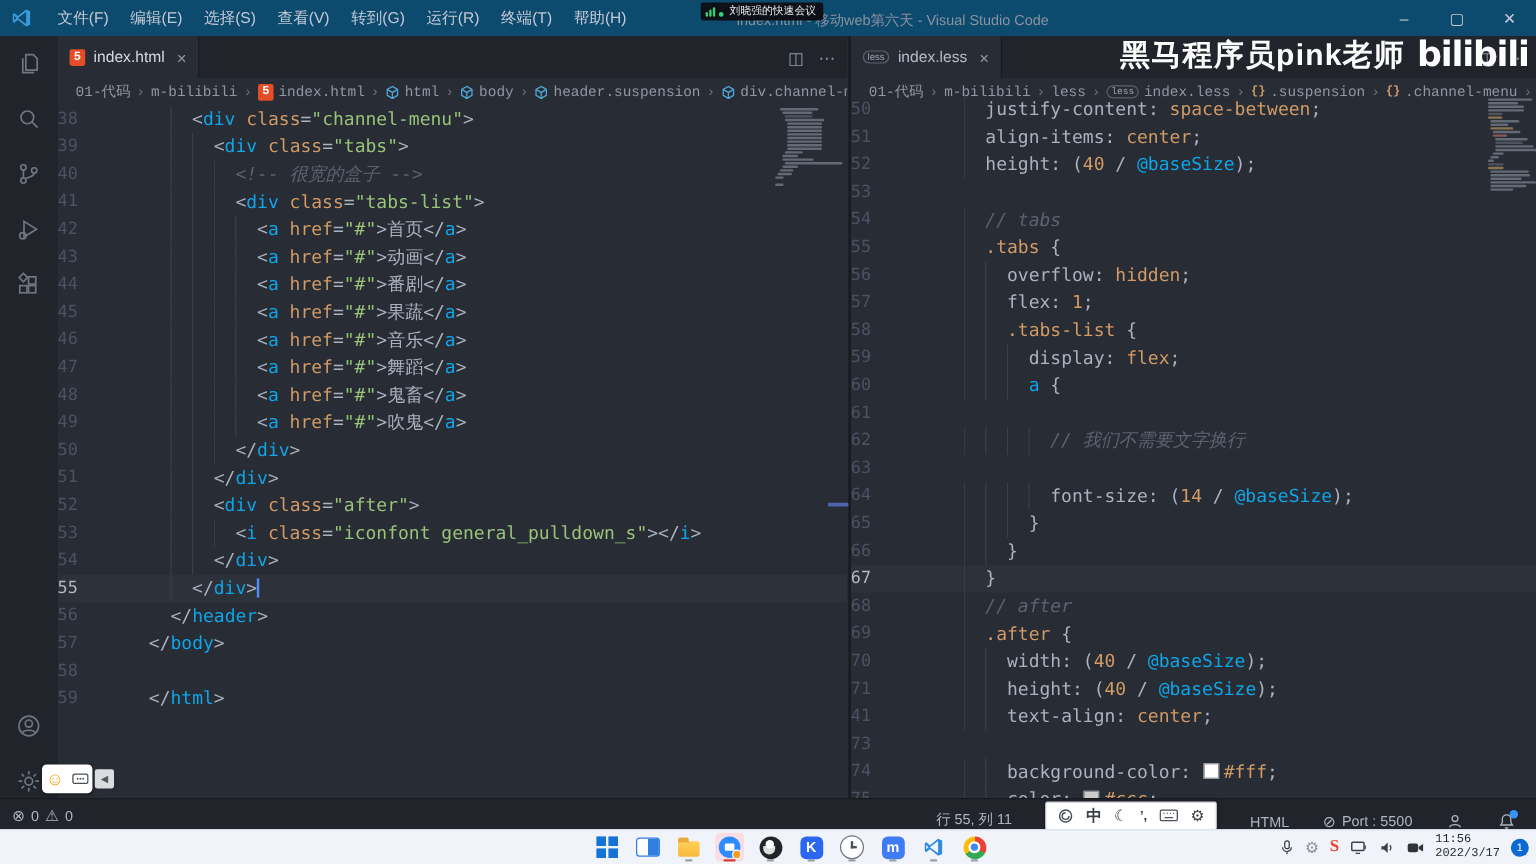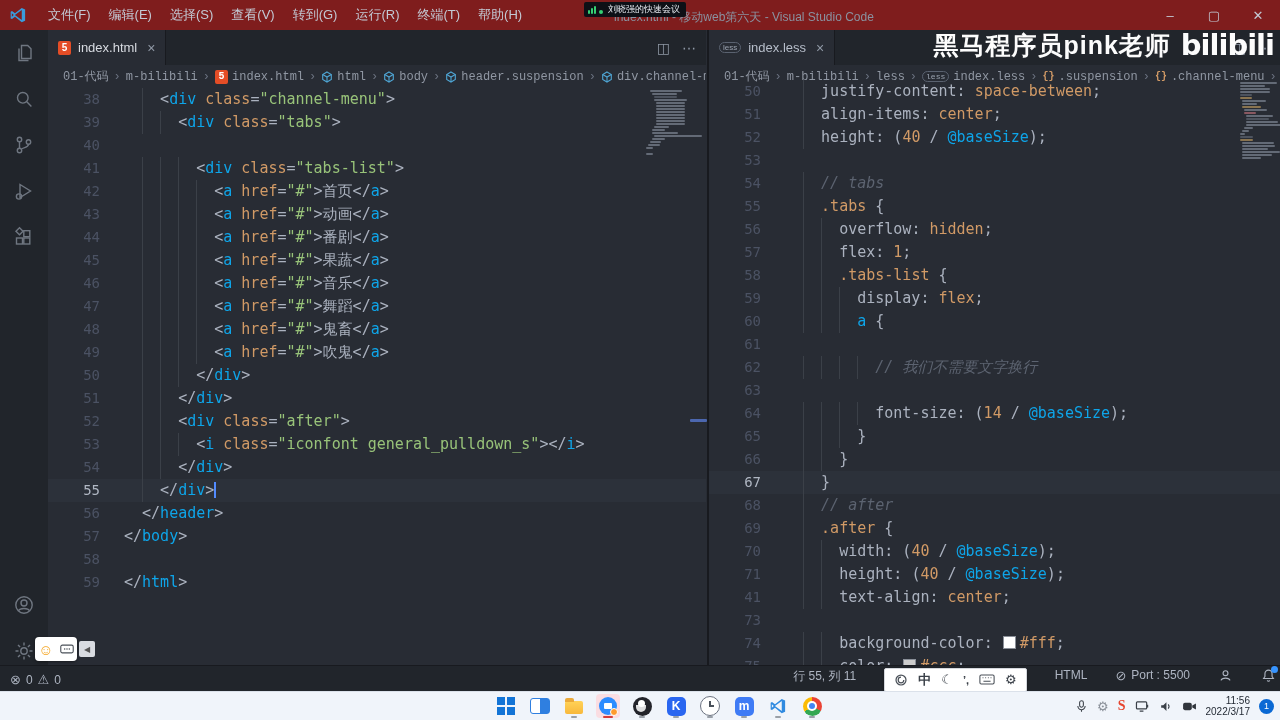--- a/index.html
+++ b/index.html
@@ -1,19 +1,19 @@
 <!DOCTYPE html>
 <html><head>
 <meta charset="utf-8">
 <style>
   html,body{margin:0;padding:0;background:#111;}
   #screen{position:relative;width:1280px;height:720px;overflow:hidden;background:#282c34;
     font-family:"Liberation Sans",sans-serif;-webkit-font-smoothing:antialiased;}
   
-  .titlebar{position:absolute;top:0;left:0;right:0;height:30px;background:#7f1d1d;display:flex;align-items:center;z-index:30;}
+  .titlebar{position:absolute;top:0;left:0;right:0;height:30px;background:#0c4a6e;display:flex;align-items:center;z-index:30;}
   .vslogo{width:20px;height:20px;margin:0 10px 0 9px;display:flex;align-items:center;}
   .menus{display:flex;align-items:center;height:100%;}
   .menu-item{padding:0 9px;font-size:13px;color:#c3c9d4;line-height:30px;cursor:default;}
   .wtitle{position:absolute;left:614px;top:9px;font-size:12px;color:#8a92a0;white-space:nowrap;}
   .meeting{position:absolute;left:584px;top:2px;display:flex;align-items:center;gap:4px;background:#0d1016;
     border-radius:2px;padding:1px 6px 1px 4px;z-index:40;}
   .meeting .txt{font-size:9px;color:#e8ecf2;white-space:nowrap;}
   .sig{display:flex;align-items:flex-end;gap:1px;margin-right:1px;}
   .sig i{display:block;width:2px;background:#35d073;border-radius:1px;}
   .sig .dot{width:4px;height:4px;border-radius:50%;background:#35d073;margin-left:2px;}
@@ -44,39 +44,39 @@
   .bc-sep{margin:0 5px;color:#6b7280;font-size:12px;}
   .bc-item{display:flex;align-items:center;gap:4px;}
   .bc-cube svg{display:block;}
   .bc-class{color:#d19a66;font-size:10px;font-weight:bold;}
   
   .code-area{position:absolute;left:0;right:0;overflow:hidden;font-family:"DejaVu Sans Mono",monospace;font-size:15px;}
   #group-left .code-area{top:58px;bottom:0;}
   #group-right .code-area{top:50px;bottom:0;}
   .line{display:flex;height:23px;line-height:23px;}
   .line.cur{background:#2c313a;}
-  .ln{flex:0 0 52px;text-align:right;padding-right:24px;color:#4b5263;font-size:14px;}
+  .ln{flex:0 0 52px;padding-right:24px;color:#4b5263;font-size:14px;}
   .line.cur .ln{color:#b0b7c3;}
   .code{white-space:pre;}
   .iu{display:inline-block;width:2ch;height:23px;vertical-align:top;}
   .iu.g{box-shadow:inset 1px 0 0 #3b4048;}
   .tk.fg{color:#abb2bf;} .tk.red{color:#0ea5e9;} .tk.org{color:#d19a66;} .tk.grn{color:#98c379;}
   .tk.cmt{color:#5c6370;font-style:italic;}
   .sw{display:inline-block;width:11px;height:11px;margin:0 4px 0 1px;vertical-align:-1px;border:1px solid #8a8f98;}
   .sw-purple{background:#800080;} .sw-fff{background:#ffffff;} .sw-ccc{background:#cccccc;}
   .caret{display:inline-block;width:2px;height:16px;background:#528bff;vertical-align:-3px;}
   .minimap{position:absolute;top:2px;width:54px;}
   #group-left .minimap{right:6px;} #group-right .minimap{right:10px;width:36px;}
   .mm-bar{height:2px;margin-bottom:1px;border-radius:1px;}
   .scroll-dash{position:absolute;left:642px;top:389px;width:17px;height:3px;background:#5272c5;opacity:.85;border-radius:1px;z-index:6;}
   
   .statusbar{position:absolute;left:0;right:0;top:665px;height:27px;background:#21252b;border-top:1px solid #181a1f;
     display:flex;align-items:center;color:#aeb5c2;font-size:12px;z-index:20;}
   .sb-left{display:flex;align-items:center;gap:5px;padding-left:10px;}
-  .sb-right{margin-left:auto;display:flex;align-items:flex-start;gap:28px;padding-right:4px;}
+  .sb-right{margin-left:auto;display:flex;align-items:flex-end;gap:28px;padding-right:17px;}
   .sb-item{display:flex;align-items:center;gap:5px;white-space:nowrap;}
   .sb-ico{font-size:13px;}
   .ime-bar{display:flex;align-items:center;gap:10px;background:#ffffff;border:1px solid #d4d7dc;border-radius:2px;
     height:22px;padding:0 9px;color:#3a4048;box-shadow:0 1px 3px rgba(0,0,0,.35);}
   .ime-bar .zh{font-size:13px;font-weight:bold;}
   .ime-ic{font-size:13px;color:#3a4048;display:flex;align-items:center;}
   .bell-wrap{position:relative;display:flex;}
   .bell-dot{position:absolute;right:-2px;top:-2px;width:7px;height:7px;border-radius:50%;background:#3794ff;}
   
   .taskbar{position:absolute;left:0;right:0;bottom:0;height:28px;background:#f0f4fa;border-top:1px solid #dbe1ea;z-index:25;}
@@ -100,21 +100,21 @@
   .ic-clock{width:18px;height:18px;border-radius:50%;background:#fff;border:1.5px solid #6b7280;position:relative;}
   .ic-clock:before{content:"";position:absolute;left:8px;top:4px;width:1.5px;height:6px;background:#49505a;}
   .ic-clock:after{content:"";position:absolute;left:8px;top:8px;width:5px;height:1.5px;background:#49505a;}
   .ic-mapp{width:19px;height:19px;border-radius:5px;background:#3f7bf5;color:#fff;font-size:12px;font-weight:bold;display:flex;align-items:center;justify-content:center;}
   .ic-chrome{width:19px;height:19px;border-radius:50%;background:conic-gradient(#ea4335 0 33%,#34a853 33% 66%,#fbbc05 66% 100%);position:relative;}
   .ic-chrome:before{content:"";position:absolute;left:4.5px;top:4.5px;width:10px;height:10px;border-radius:50%;background:#fff;}
   .ic-chrome:after{content:"";position:absolute;left:6.5px;top:6.5px;width:6px;height:6px;border-radius:50%;background:#4285f4;}
   .tb-tray{position:absolute;right:6px;top:0;height:28px;display:flex;align-items:center;gap:9px;}
   .tray-ic{display:flex;align-items:center;justify-content:center;color:#3a4048;font-size:13px;}
   .sogou-s{color:#e6442e;font-weight:bold;font-size:14px;font-family:"Liberation Serif",serif;}
-  .tb-clock{font-size:10px;line-height:11px;color:#1f2630;text-align:right;}
+  .tb-clock{font-size:10px;line-height:11px;color:#1f2630;font-family:Liberation Mono, monospace;}
   .tb-badge{width:15px;height:15px;border-radius:50%;background:#0b69d4;color:#fff;font-size:9px;display:flex;align-items:center;justify-content:center;}
   
   .watermark{position:absolute;top:28px;right:6px;display:flex;align-items:center;gap:10px;color:#fcfcfc;z-index:15;pointer-events:none;}
   .wm-text{font-size:25px;font-weight:bold;letter-spacing:1px;}
   .wm-logo{font-size:29px;font-weight:800;letter-spacing:-1px;font-family:"DejaVu Sans",sans-serif;}
   .float-chip1{position:absolute;left:35px;top:637px;width:42px;height:24px;background:#fff;border-radius:4px;
     box-shadow:0 1px 3px rgba(0,0,0,.4);display:flex;align-items:center;justify-content:space-around;z-index:21;}
   .smiley{color:#f5a623;font-size:15px;line-height:15px;}
   .float-chip2{position:absolute;left:79px;top:641px;width:16px;height:16px;background:#d9dce1;border-radius:2px;
     display:flex;align-items:center;justify-content:center;color:#555;font-size:8px;z-index:21;}
@@ -280,20 +280,21 @@
           <div class="line">
             <span class="ln">38</span>
             <span class="code"><span class="iu"></span><span class="iu g"></span><span class="tk fg">&lt;</span><span class="tk red">div</span><span class="tk fg"> </span><span class="tk org">class</span><span class="tk fg">=</span><span class="tk grn">"channel-menu"</span><span class="tk fg">&gt;</span></span>
           </div>
           <div class="line">
             <span class="ln">39</span>
             <span class="code"><span class="iu"></span><span class="iu g"></span><span class="iu g"></span><span class="tk fg">&lt;</span><span class="tk red">div</span><span class="tk fg"> </span><span class="tk org">class</span><span class="tk fg">=</span><span class="tk grn">"tabs"</span><span class="tk fg">&gt;</span></span>
           </div>
           <div class="line">
             <span class="ln">40</span>
+            <span class="code"><span class="iu"></span><span class="iu g"></span><span class="iu g"></span><span class="iu g"></span><span class="tk cmt">&lt;!-- 很宽的盒子 --&gt;</span></span>
           </div>
           <div class="line">
             <span class="ln">41</span>
             <span class="code"><span class="iu"></span><span class="iu g"></span><span class="iu g"></span><span class="iu g"></span><span class="tk fg">&lt;</span><span class="tk red">div</span><span class="tk fg"> </span><span class="tk org">class</span><span class="tk fg">=</span><span class="tk grn">"tabs-list"</span><span class="tk fg">&gt;</span></span>
           </div>
           <div class="line">
             <span class="ln">42</span>
             <span class="code"><span class="iu"></span><span class="iu g"></span><span class="iu g"></span><span class="iu g"></span><span class="iu g"></span><span class="tk fg">&lt;</span><span class="tk red">a</span><span class="tk fg"> </span><span class="tk org">href</span><span class="tk fg">=</span><span class="tk grn">"#"</span><span class="tk fg">&gt;</span><span class="tk fg">首页</span><span class="tk fg">&lt;/</span><span class="tk red">a</span><span class="tk fg">&gt;</span></span>
           </div>
           <div class="line">

